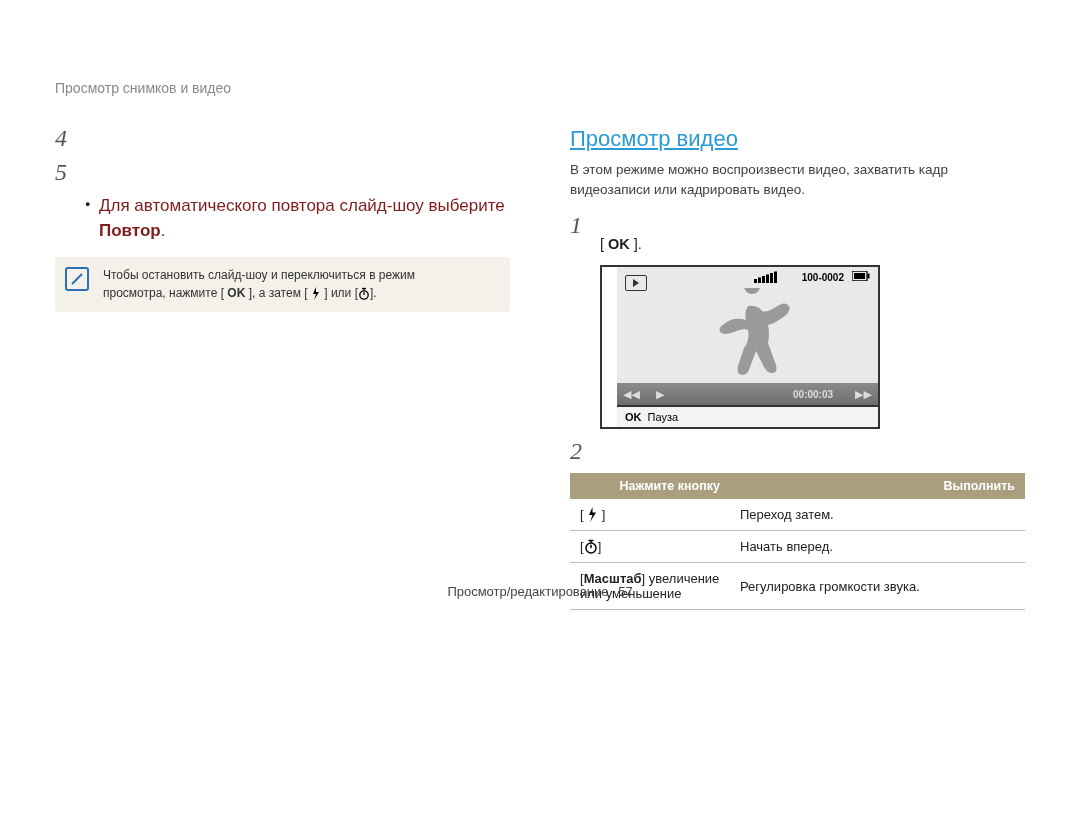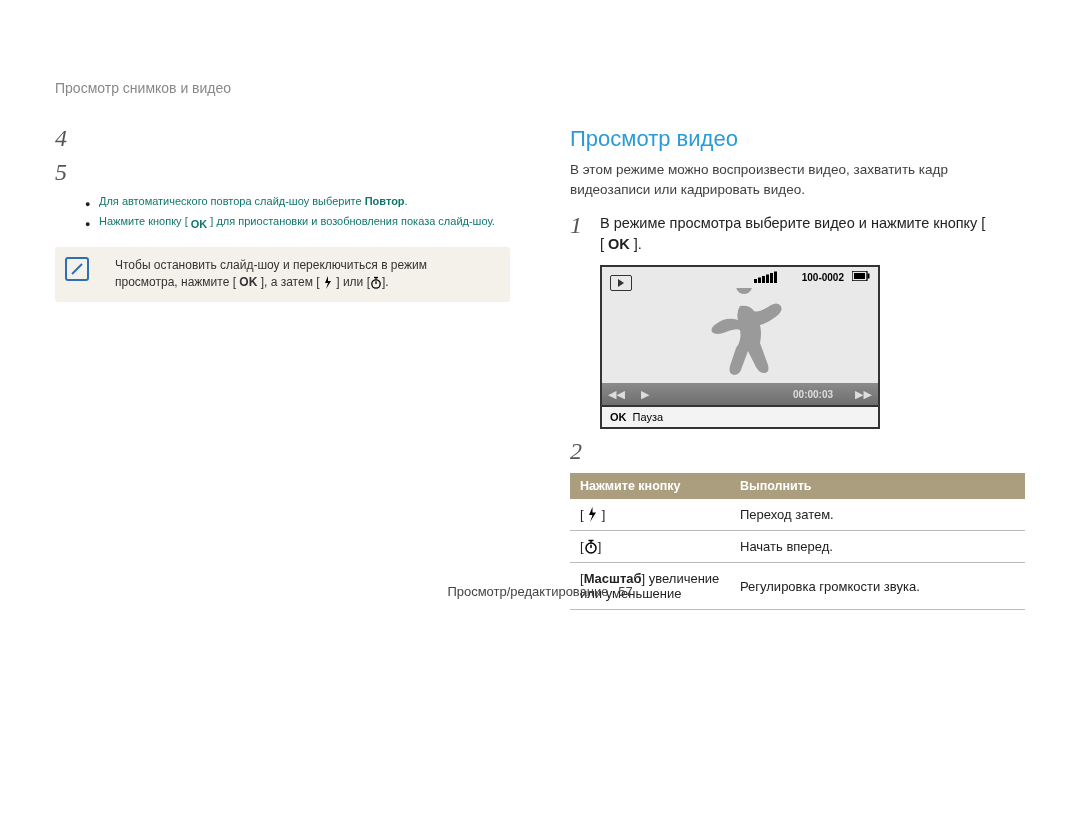--- a/index.html
+++ b/index.html
@@ -46,22 +46,22 @@
     color: #222;
     line-height: 1.45;
     flex: 1;
   }
   ul.bullets {
     list-style: none;
     padding-left: 30px;
     margin: 4px 0 14px 0;
   }
   ul.bullets li {
-    font-size: 11px;
-    color: #0f766e;
+    font-size: 17px;
+    color: #7f1d1d;
     line-height: 1.45;
     position: relative;
     padding-left: 14px;
     margin-bottom: 4px;
   }
   ul.bullets li::before {
     content: "●";
     position: absolute;
     left: 0;
     font-size: 9px;
@@ -87,39 +87,40 @@
     border-radius: 3px;
     color: #2d6fb5;
     display: flex; align-items: center; justify-content: center;
     font-size: 14px;
     line-height: 1;
   }
   .note-box .note-text {
     font-size: 12px;
     color: #333;
     line-height: 1.45;
-    margin-left: 12px;
   }
   .h2 {
     color: #2b9bd8;
     font-size: 22px;
     font-weight: 400;
     margin: 0 0 8px 0;
+    text-decoration: underline;
   }
   .intro {
     font-size: 13.5px;
     color: #404040;
     line-height: 1.45;
     margin-bottom: 14px;
   }
   .vid-frame {
     border: 2px solid #333;
     width: 280px;
     margin: 6px 16px 10px 30px;
     position: relative;
+    padding-left: 15px;
   }
   .vid-inner {
     position: relative;
     height: 138px;
     background: #e9e9e9;
     overflow: hidden;
   }
   .vid-top {
     position: absolute;
     top: 4px; right: 8px;
@@ -169,21 +170,21 @@
   }
   .tbl {
     width: 100%;
     border-collapse: collapse;
     margin-top: 6px;
     font-size: 13px;
   }
   .tbl th {
     background: #ab9e7e;
     color: #fff;
-    text-align: left;
+    text-align: right;
     font-weight: bold;
     padding: 6px 10px;
     font-size: 12.5px;
   }
   .tbl td {
     border-bottom: 1px solid #bbb;
     padding: 8px 10px;
     vertical-align: middle;
     color: #222;
   }
@@ -214,23 +215,20 @@
         <div class="step-num">4</div>
       </div>
 
       <div class="step">
         <div class="step-num">5</div>
       </div>
 
       <ul class="bullets">
         <li>
           <span>Для автоматического повтора слайд-шоу выберите </span><b>Повтор</b><span>.</span>
-        </li>
-        <li>
-          <span>Нажмите кнопку [ </span><b class="inline-icon">OK</b><span> ] для приостановки и возобновления показа слайд-шоу.</span>
         </li>
       </ul>
 
       <div class="note-box">
         <div class="note-ic">
           <svg width="12" height="12" viewBox="0 0 12 12">
               <line x1="1" y1="11" x2="11" y2="1" stroke="#2d6fb5" stroke-width="2"></line>
             </svg>
         </div>
         <div class="note-text">
@@ -248,21 +246,21 @@
     </div>
 
     <div class="col">
 
       <div class="h2">Просмотр видео</div>
       <div class="intro">В этом режиме можно воспроизвести видео, захватить кадр видеозаписи или кадрировать видео.</div>
 
       <div class="step">
         <div class="step-num">1</div>
         <div class="step-text">
-          <span>В режиме просмотра выберите видео и нажмите кнопку [ </span><br>[ <b>OK</b><span> ].</span>
+          <br>[ <b>OK</b><span> ].</span>
         </div>
       </div>
 
       <div class="vid-frame">
         <div class="vid-inner">
           <div class="vid-play-ic"></div>
           <div class="vid-top">
             <span class="signal">
               <svg width="40" height="12" viewBox="0 0 40 12">
                   <path d="M0 8 h3 v4 h-3z M4 6.5 h3 v5.5 h-3z M8 5 h3 v7 h-3z M12 3.5 h3 v8.5 h-3z M16 2 h3 v10 h-3z M20 0.5 h3 v11.5 h-3z" fill="#000"></path>

